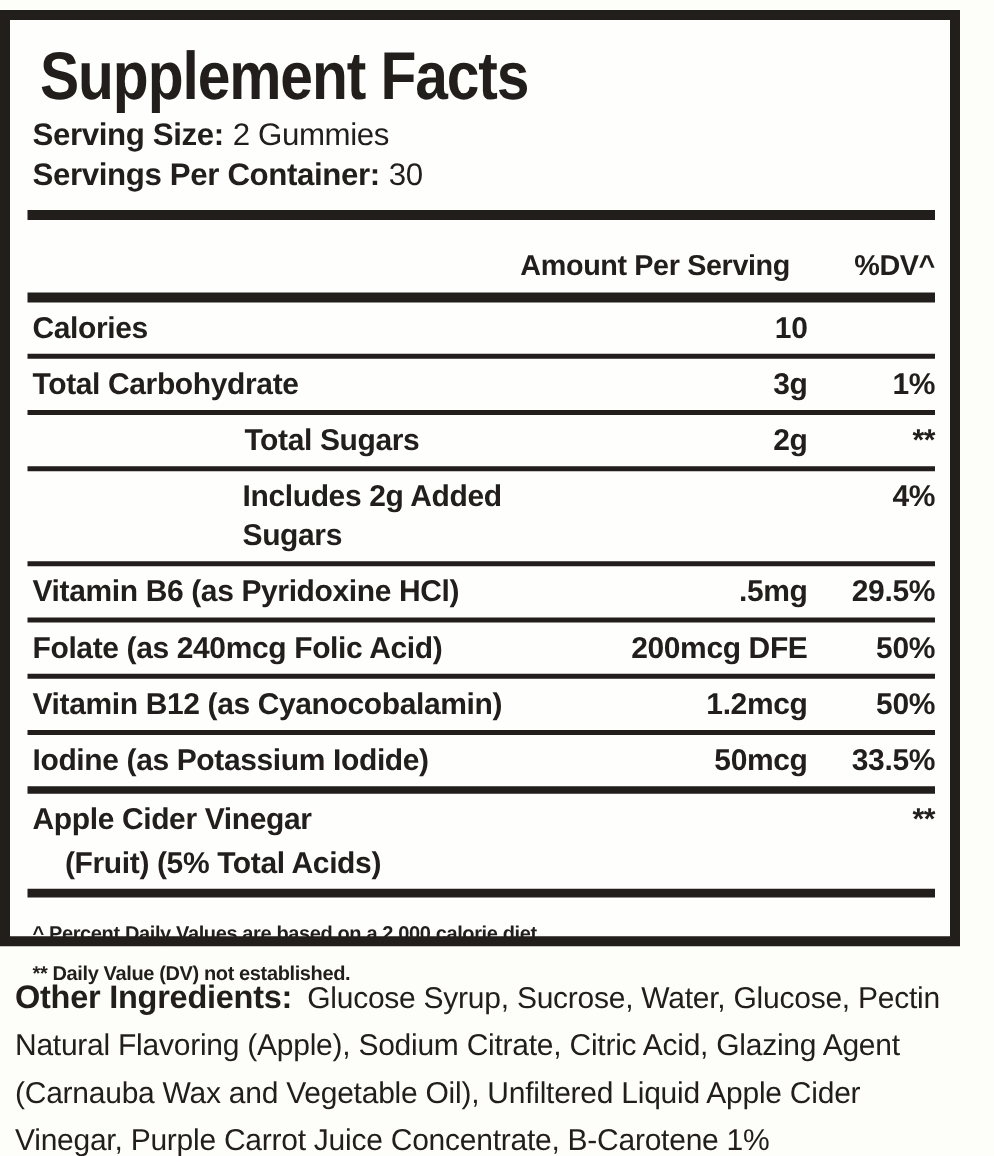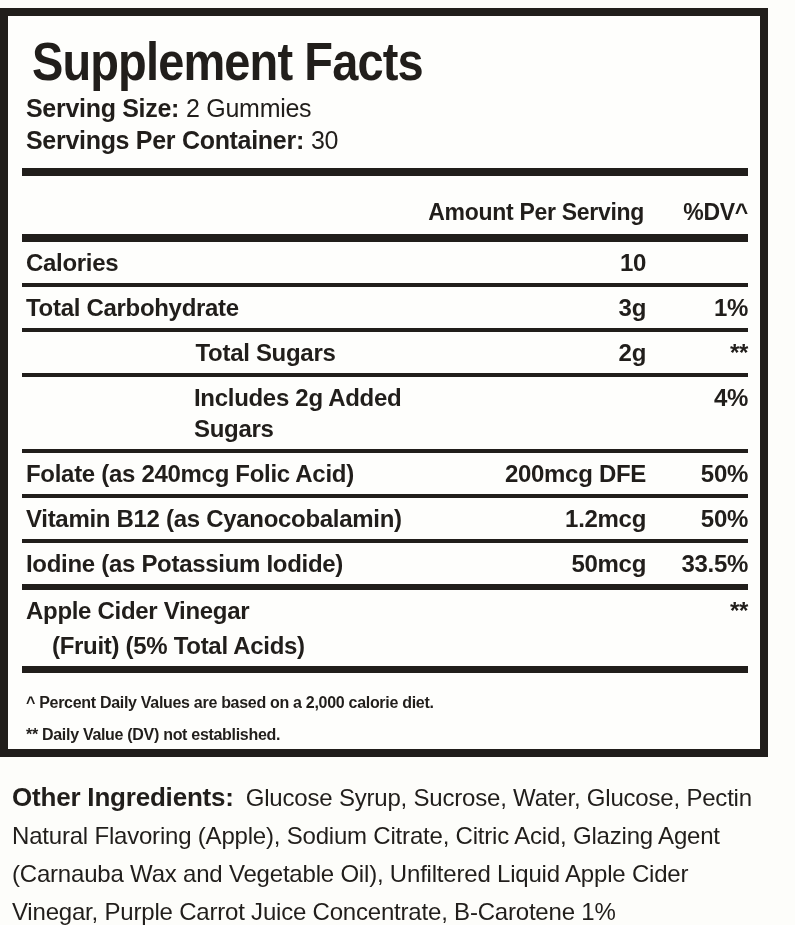--- a/index.html
+++ b/index.html
@@ -58,21 +58,21 @@
   .header-row {
     display: flex;
     align-items: flex-end;
     height: 50px;
     padding-bottom: 8px;
     font-weight: 800;
     font-size: 23px;
     letter-spacing: -0.3px;
   }
   .header-row .amount-h { margin-left: auto; text-align: right; }
-  .header-row .dv-h { width: 104px; text-align: right; }
+  .header-row .dv-h { width: 104px; text-align: right; padding-left: 12px; }
 
   .trow {
     display: flex;
     align-items: flex-start;
     padding: 5px 0 5px 4px;
     font-weight: 700;
     font-size: 24px;
     line-height: 31px;
     letter-spacing: -0.3px;
   }
@@ -148,20 +148,25 @@
         <span class="amount">2g</span>
         <span class="dv">**</span>
       </div>
 
       <div class="trow sep">
         <span class="name ind2">Includes 2g Added Sugars</span>
         <span class="amount"></span>
         <span class="dv">4%</span>
       </div>
 
+      <div class="trow sep">
+        <span class="name">Vitamin B6 (as Pyridoxine HCl)</span>
+        <span class="amount">.5mg</span>
+        <span class="dv">29.5%</span>
+      </div>
 
       <div class="trow sep">
         <span class="name">Folate (as 240mcg Folic Acid)</span>
         <span class="amount">200mcg DFE</span>
         <span class="dv">50%</span>
       </div>
 
       <div class="trow sep">
         <span class="name">Vitamin B12 (as Cyanocobalamin)</span>
         <span class="amount">1.2mcg</span>

